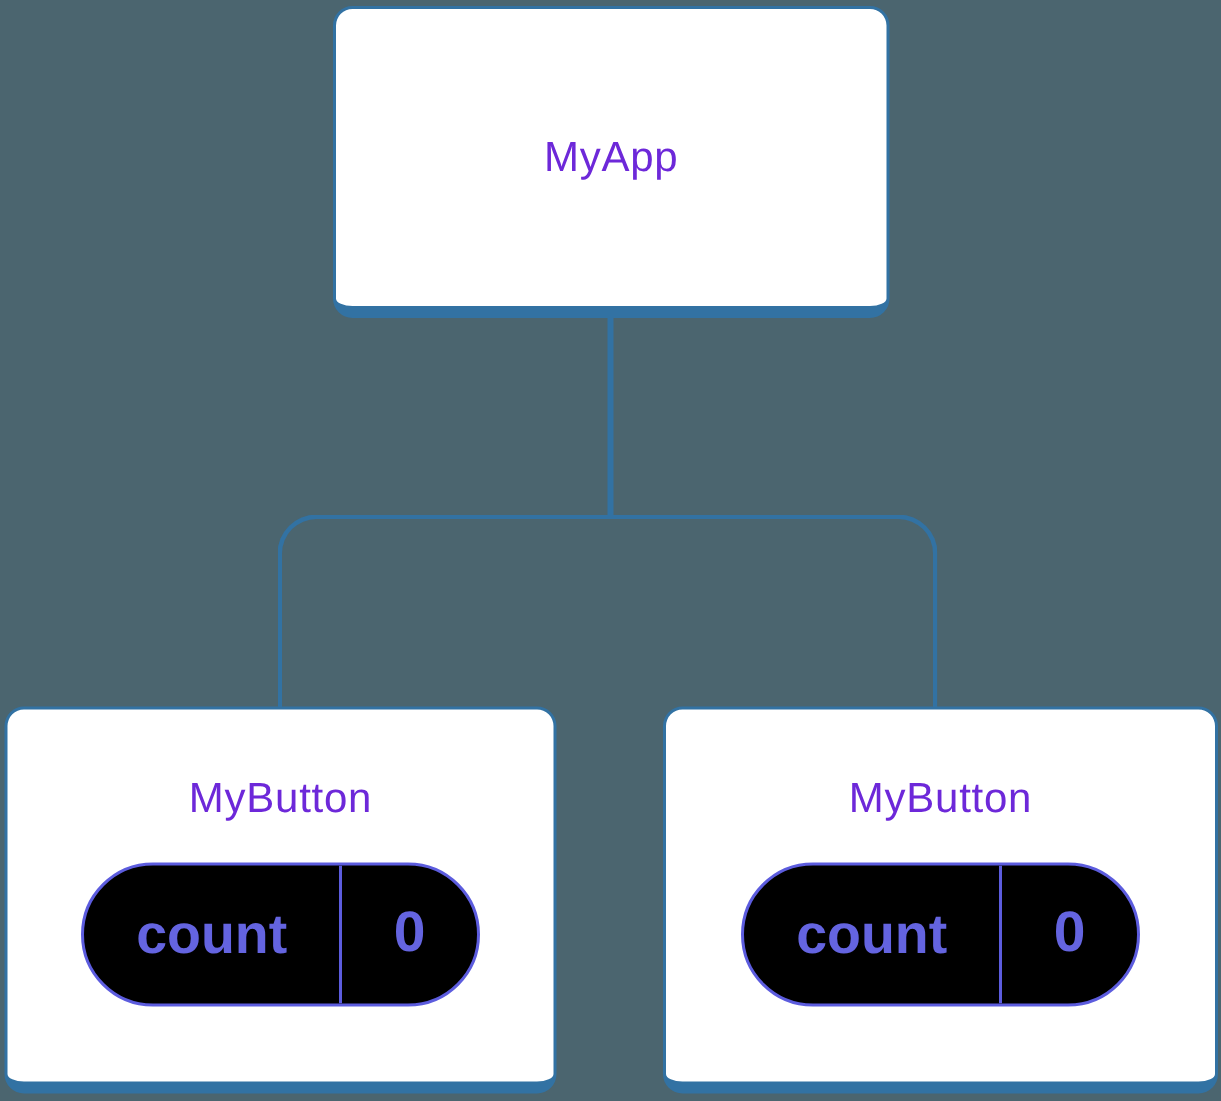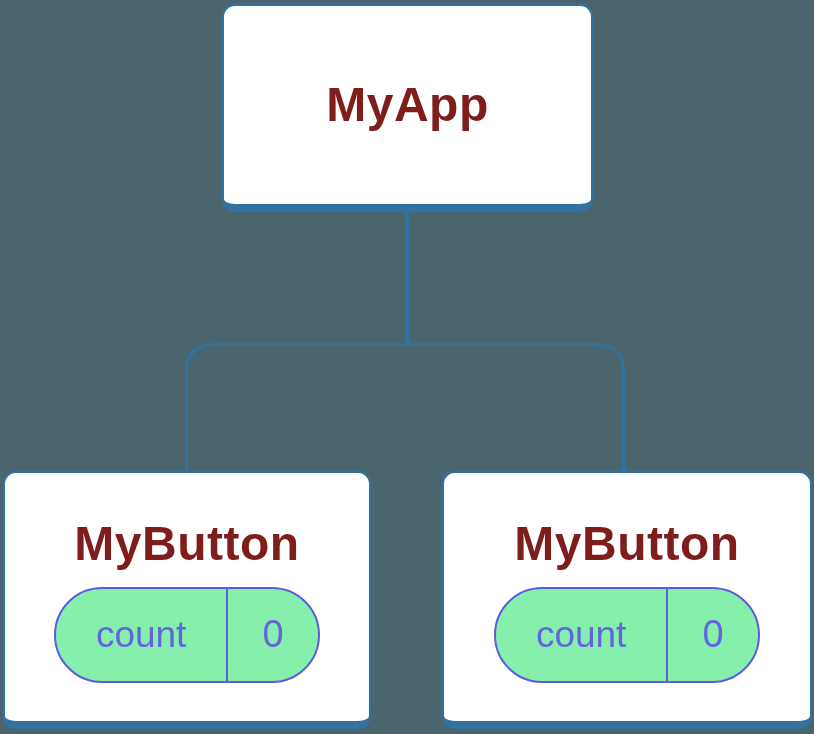--- a/index.html
+++ b/index.html
@@ -63,37 +63,38 @@
     padding-top: 42px;
   }
   .node-child-right {
     left: 442px;
     top: 471px;
     width: 370px;
     height: 258px;
     padding-top: 42px;
   }
   .node-label {
-    color: #7f1d1d;
-    font-size: 48px;
-    font-weight: bold;
+    color: #6d28d9;
+    font-size: 28px;
+    font-weight: normal;
     letter-spacing: 0.5px;
     line-height: 1.2;
   }
   
   .pill {
-    margin-top: 14px;
+    margin-top: 26px;
     width: 266px;
     height: 96px;
     border: 2px solid #5c5cde;
     border-radius: 999px;
     box-sizing: border-box;
     display: flex;
-    background: #86efac;
+    background: #000000;
     overflow: hidden;
+    font-weight: bold;
   }
   .pill-key {
     flex: 0 0 65%;
     border-right: 2px solid #5c5cde;
     display: flex;
     align-items: center;
     justify-content: center;
     color: #6464e0;
     font-size: 37px;
   }

